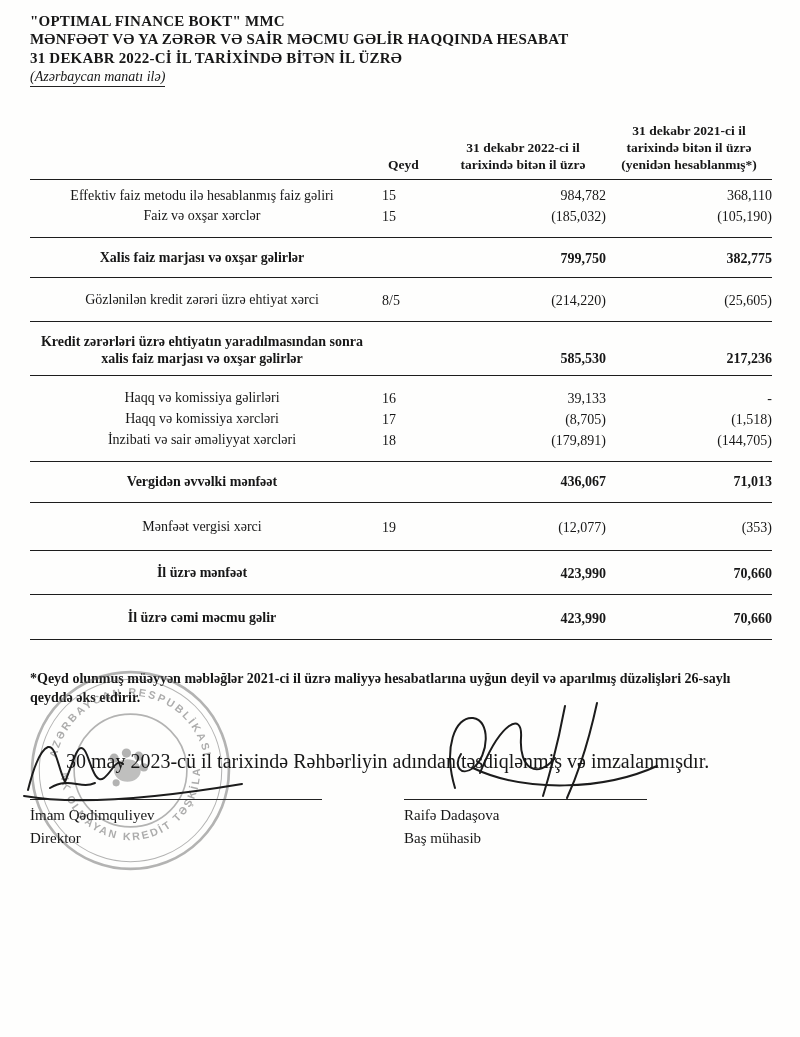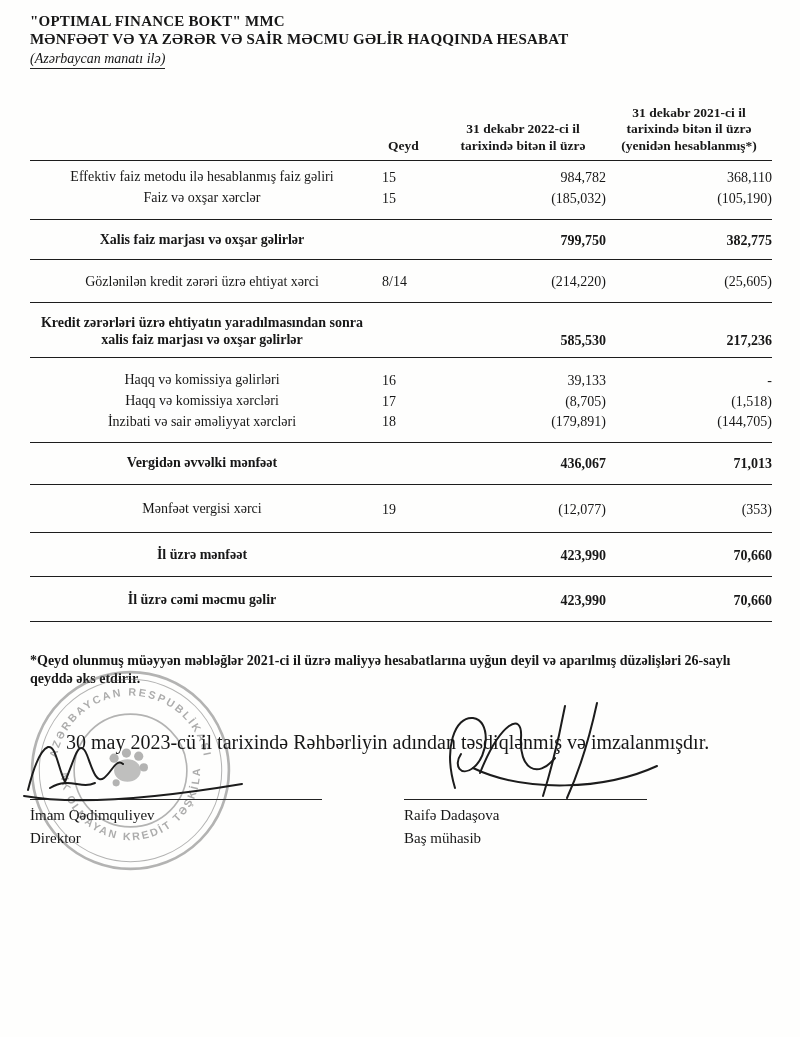--- a/index.html
+++ b/index.html
@@ -59,20 +59,21 @@
 </style>
 </head>
 <body>
 
 <div class="page">
   <div class="content">
 
     <div class="doc-header">
       <div>"OPTIMAL FINANCE BOKT" MMC</div>
       <div>MƏNFƏƏT VƏ YA ZƏRƏR VƏ SAİR MƏCMU GƏLİR HAQQINDA HESABAT</div>
+      <div>31 DEKABR 2022-Cİ İL TARİXİNDƏ BİTƏN İL ÜZRƏ</div>
       <span class="currency">(Azərbaycan manatı ilə)</span>
     </div>
 
     <table class="fin">
       <colgroup>
         <col class="c-label">
           <col class="c-note">
           <col class="c-2022">
           <col class="c-2021">
       </colgroup>
@@ -100,21 +101,21 @@
 
       <tr class="rule bold">
         <td class="lbl pt12 pb10">Xalis faiz marjası və oxşar gəlirlər</td>
         <td class="note pt12 pb10"></td>
         <td class="num pt12 pb10">799,750</td>
         <td class="num pt12 pb10">382,775</td>
       </tr>
 
       <tr class="rule">
         <td class="lbl pt14 pb12">Gözlənilən kredit zərəri üzrə ehtiyat xərci</td>
-        <td class="note pt14 pb12">8/14</td>
+        <td class="note pt14 pb12">8/5</td>
         <td class="num pt14 pb12">(214,220)</td>
         <td class="num pt14 pb12">(25,605)</td>
       </tr>
 
       <tr class="rule bold">
         <td class="lbl pt12 pb8">Kredit zərərləri üzrə ehtiyatın yaradılmasından sonra xalis faiz marjası və oxşar gəlirlər</td>
         <td class="note pt12 pb8"></td>
         <td class="num pt12 pb8">585,530</td>
         <td class="num pt12 pb8">217,236</td>
       </tr>

